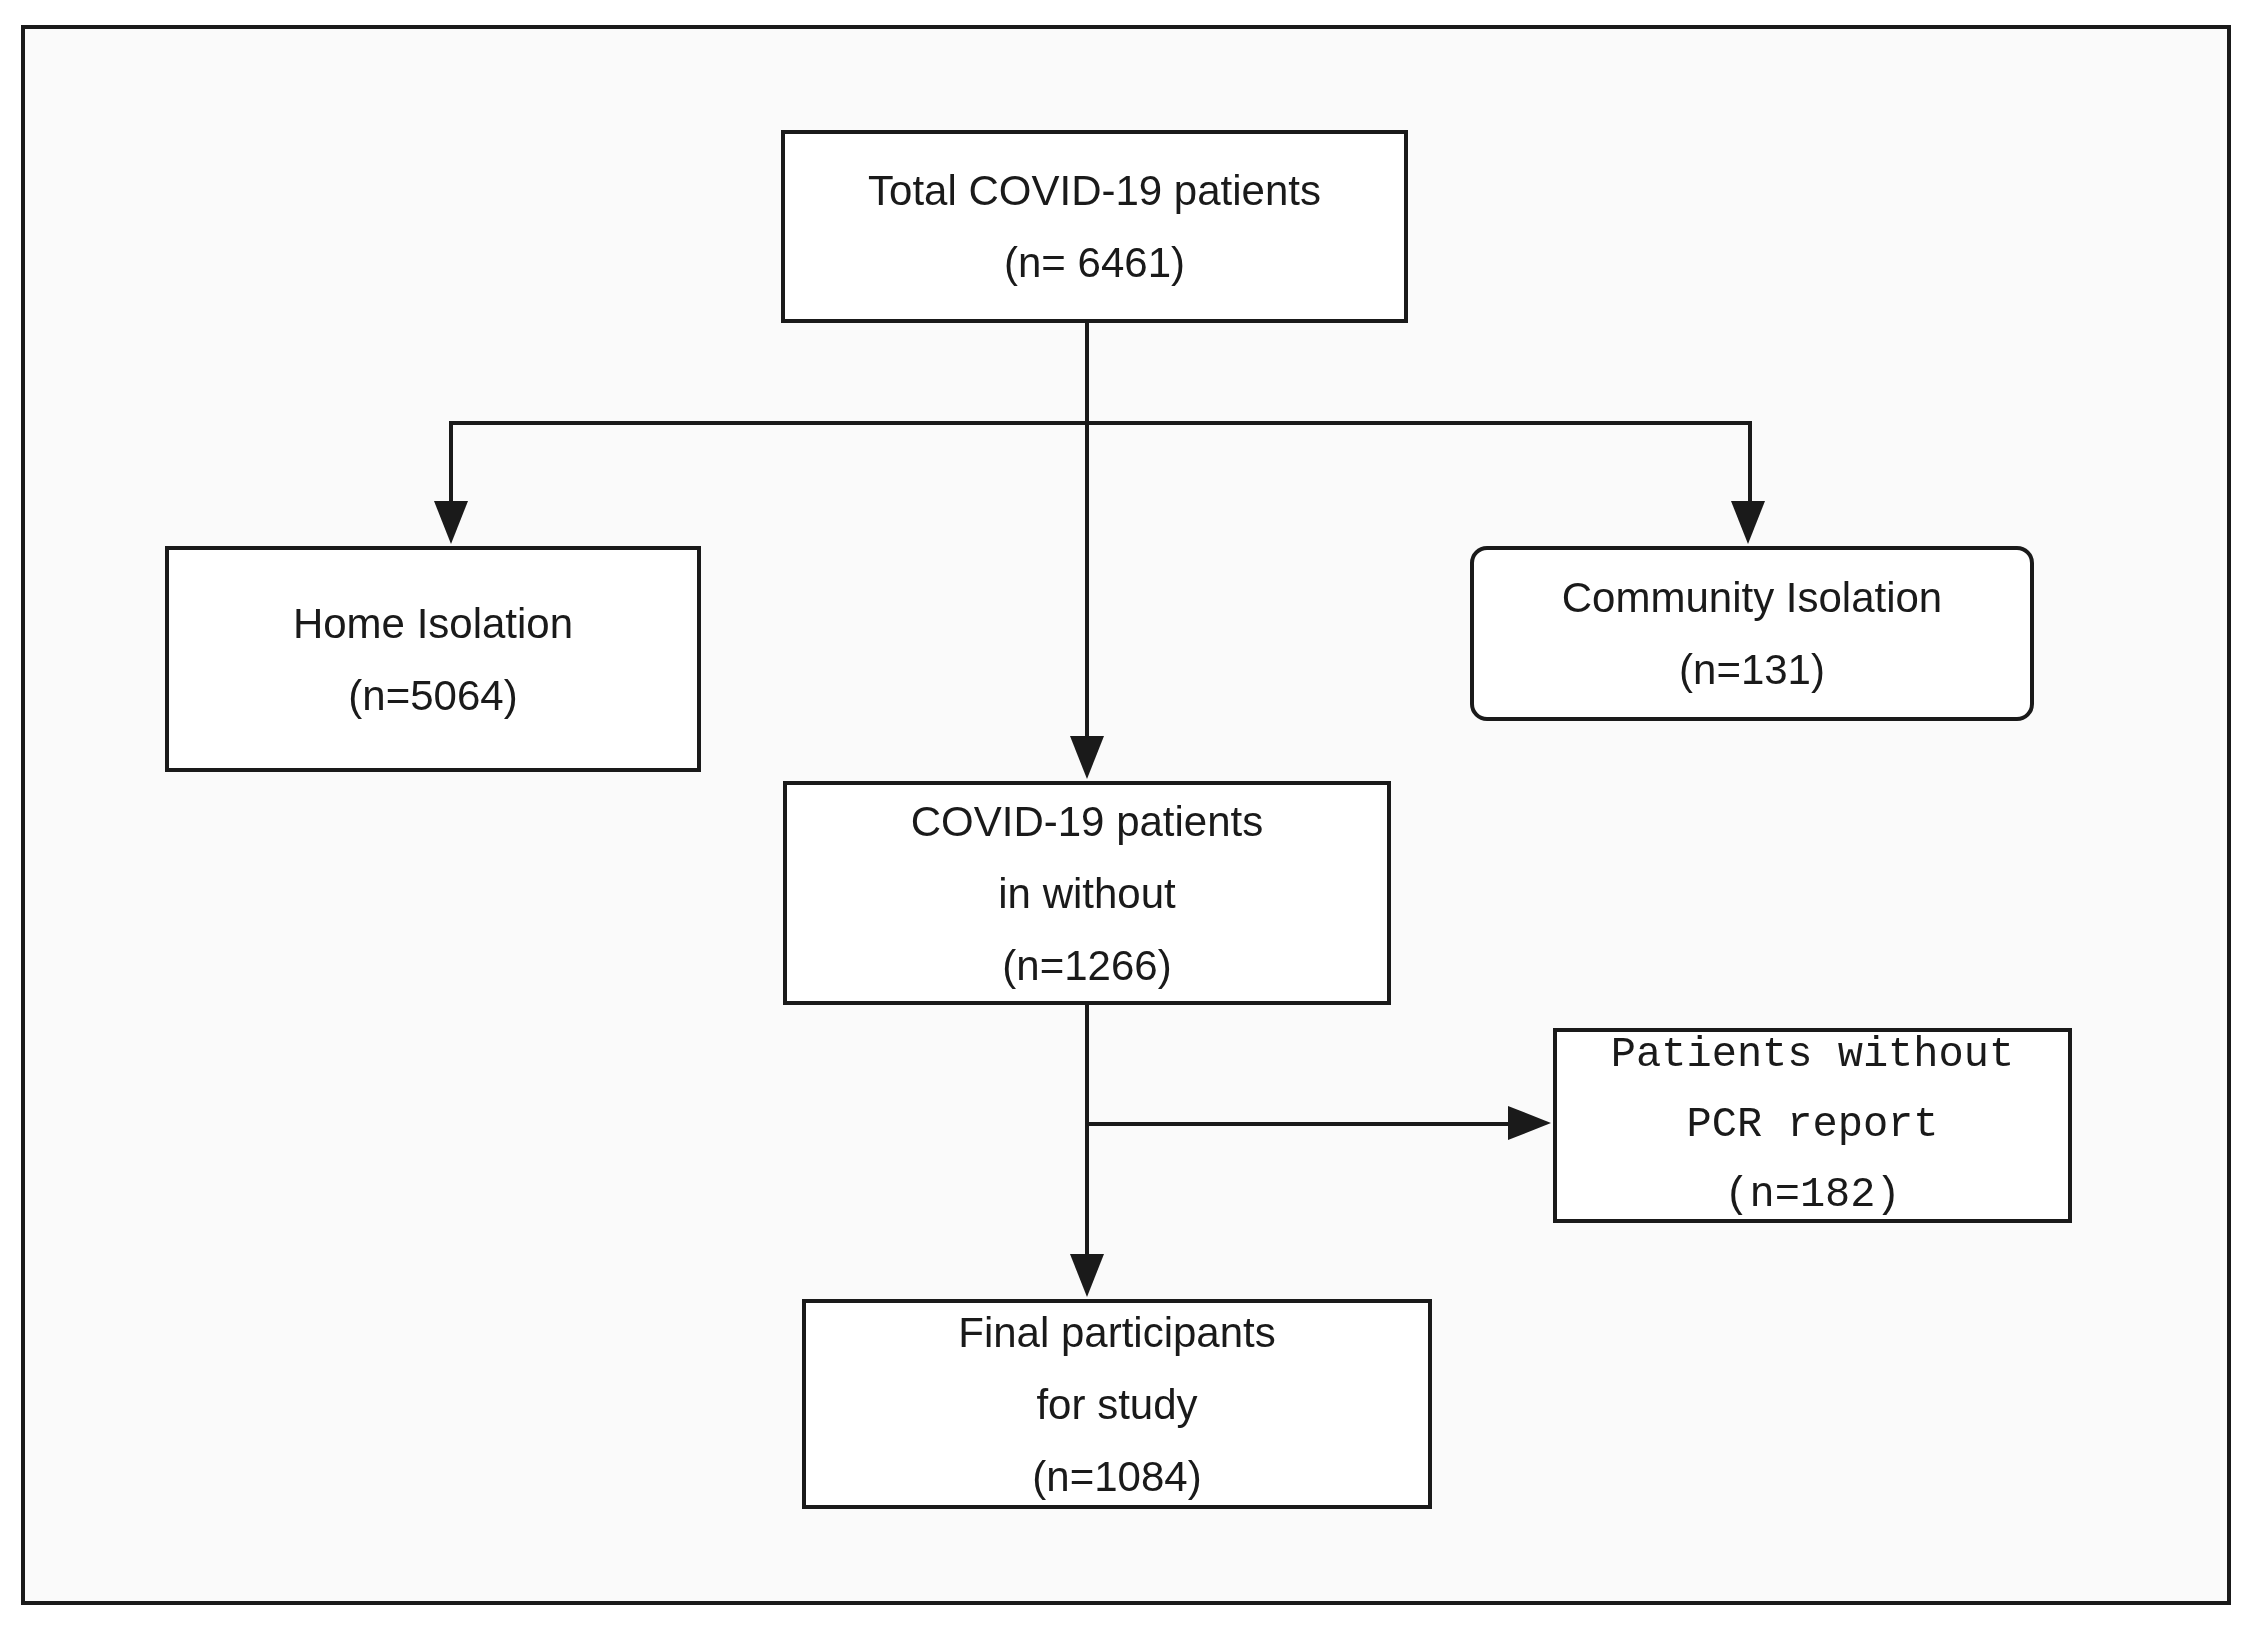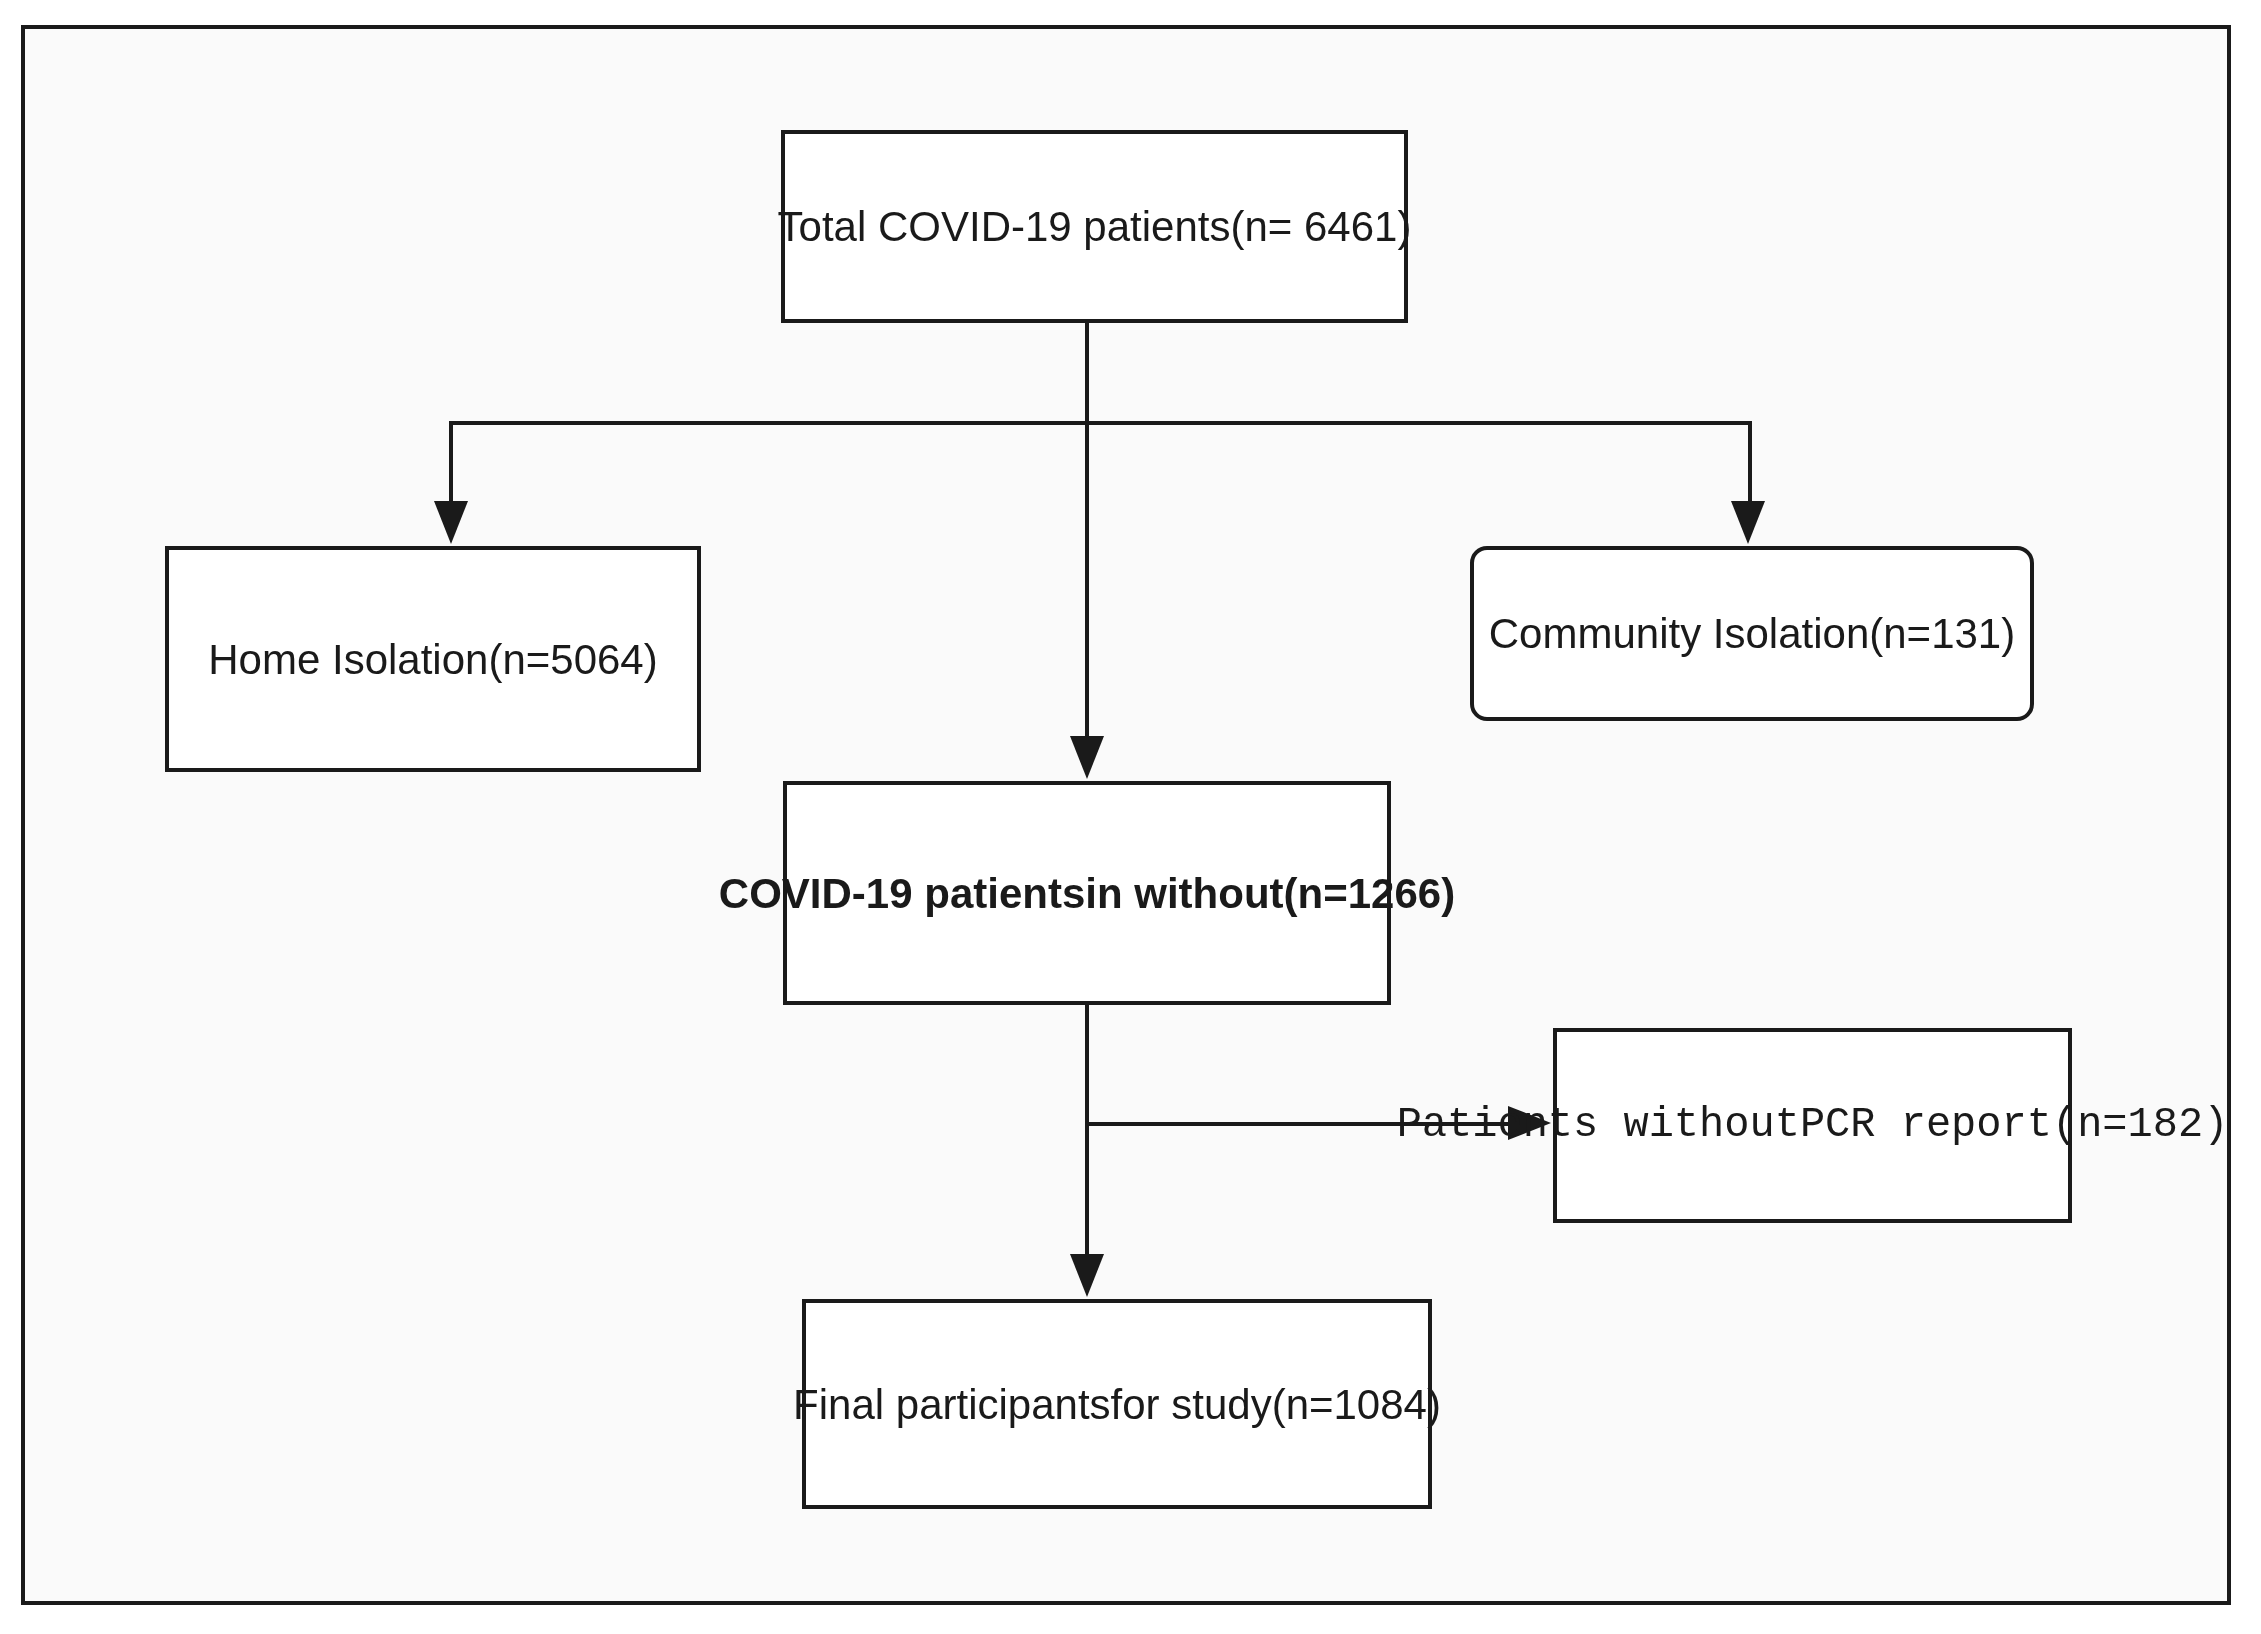--- a/index.html
+++ b/index.html
@@ -20,28 +20,29 @@
     left: 21px; top: 24.5px;
     width: 2202px; height: 1572px;
     border: 4.9px solid var(--line);
     background: var(--bg);
   }
   .node {
     position: absolute;
     background: var(--box);
     border: 4.9px solid var(--line);
     display: flex;
-    flex-direction: row;
+    flex-direction: column;
     align-items: center;
     justify-content: center;
     text-align: center;
     font-size: 42px;
     line-height: 1.5;
     z-index: 2;
     box-sizing: border-box;
+    gap: 9px;
   }
   .nl { white-space: nowrap; }
   .cline {
     position: absolute;
     background: var(--line);
     z-index: 1;
   }
   .arrow-down {
     position: absolute;
     width: 0; height: 0;
@@ -56,21 +57,21 @@
     border-top: 17.5px solid transparent;
     border-bottom: 17.5px solid transparent;
     border-left: 43px solid var(--line);
     z-index: 1;
   }
 
   
   #node-total     { left: 781px; top: 130px;  width: 627px; height: 193px; }
   #node-home      { left: 165px;  top: 546px;  width: 536px; height: 226px; }
   #node-community { left: 1470px; top: 546px;  width: 564px; height: 175px; border-radius: 17px; }
-  #node-hospital  { left: 783px; top: 781px; width: 608px; height: 224px; font-weight: bold; }
+  #node-hospital  { left: 783px; top: 781px; width: 608px; height: 224px; }
   #node-pcr       { left: 1553px; top: 1028px; width: 519px; height: 195px; line-height: 1.45; font-family: Liberation Mono, monospace; }
   #node-final     { left: 802px; top: 1299px; width: 630px; height: 210px; }
 
   
   #v-total-hospital { left: 1085px; top: 322px;  width: 4.2px;    height: 420px; }
   #h-branch         { left: 449px;  top: 421px;  width: 1303px; height: 4.2px; }
   #v-drop-left      { left: 449px;  top: 421px;  width: 4.2px;    height: 84px; }
   #v-drop-right     { left: 1748px; top: 421px;  width: 4.2px;    height: 84px; }
   #v-hospital-final { left: 1085px; top: 1005px; width: 4.2px;    height: 256px; }
   #h-pcr            { left: 1087px; top: 1122px; width: 427px;  height: 4.2px; }

